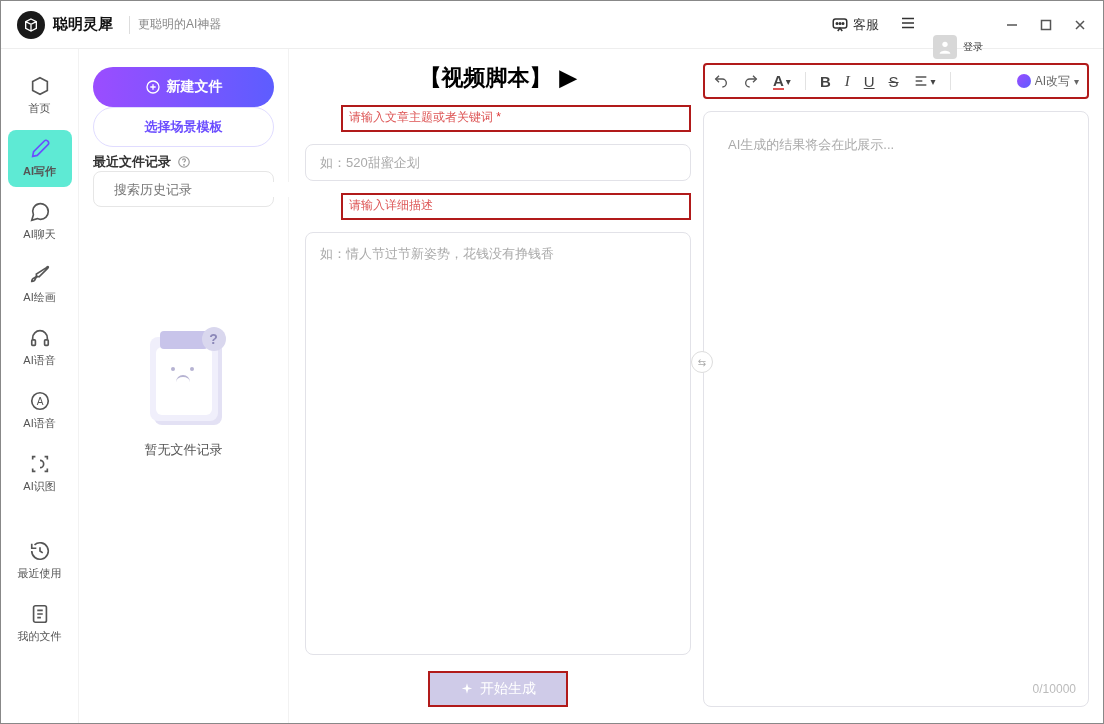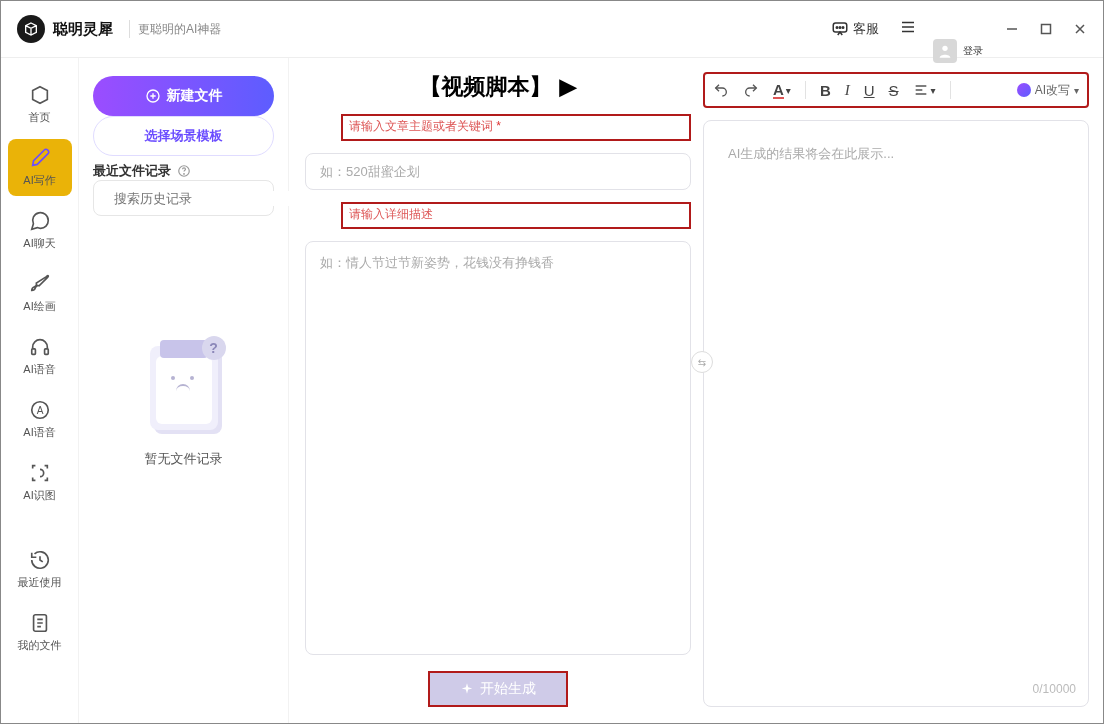--- a/index.html
+++ b/index.html
@@ -1,39 +1,39 @@
 <!DOCTYPE html>
 <html><head>
   <meta charset="utf-8">
   <style>
     * { margin: 0; padding: 0; box-sizing: border-box; font-family: -apple-system, "Microsoft YaHei", sans-serif; }
     body { width: 1104px; height: 724px; background: #fff; border: 1px solid #888; display: flex; flex-direction: column; overflow: hidden; }
 
     
-    .title-bar { height: 57px; display: flex; align-items: center; padding: 0 6px 0 16px; border-bottom: 1px solid #eee; }
+    .title-bar { height: 48px; display: flex; align-items: center; padding: 0 6px 0 16px; border-bottom: 1px solid #eee; }
     .logo-badge { width: 28px; height: 28px; background: #1a1a1a; border-radius: 50%; display: flex; align-items: center; justify-content: center; margin-right: 8px; }
     .logo-badge svg { width: 16px; height: 16px; stroke: #fff; fill: none; stroke-width: 2; }
     .app-name { font-weight: 700; font-size: 15px; color: #111; margin-right: 8px; }
     .divider-v { width: 1px; height: 18px; background: #ddd; margin: 0 8px; }
     .tagline { font-size: 12px; color: #888; }
     .title-right { margin-left: auto; display: flex; align-items: center; gap: 12px; }
     .service { display: flex; align-items: center; gap: 4px; font-size: 13px; color: #333; cursor: pointer; padding: 4px; }
     .hamburger { padding: 4px; cursor: pointer; }
     .login { display: flex; align-items: center; gap: 6px; font-size: 10px; color: #333; cursor: pointer; margin-top: 44px; }
     .avatar { width: 24px; height: 24px; background: #d8d8d8; border-radius: 4px; display: flex; align-items: center; justify-content: center; }
     .winctl { display: flex; gap: 0; }
     .winctl button { width: 34px; height: 30px; border: none; background: none; cursor: pointer; display: flex; align-items: center; justify-content: center; color: #555; }
 
     
     .body { flex: 1; display: flex; min-height: 0; }
 
     
     .rail { width: 78px; display: flex; flex-direction: column; align-items: center; padding-top: 18px; gap: 6px; border-right: 1px solid #f2f2f2; }
     .rail-item { width: 64px; display: flex; flex-direction: column; align-items: center; gap: 4px; padding: 8px 0; border-radius: 8px; font-size: 11px; color: #555; cursor: pointer; }
-    .rail-item.active { background: #eab308; color: #555; }
+    .rail-item.active { background: #5eead4; color: #555; font-weight: bold; }
     .rail-item.active .rail-icon { color: #6b4dff; }
     .rail-icon { width: 22px; height: 22px; display: flex; align-items: center; justify-content: center; color: #555; }
     .rail-gap { flex: 0 0 18px; }
 
     
     .files { width: 210px; padding: 18px 14px; display: flex; flex-direction: column; border-right: 1px solid #f2f2f2; }
     .btn-new { height: 40px; border: none; border-radius: 20px; background: linear-gradient(90deg, #9b4dff, #5d5dff); color: #fff; font-size: 14px; font-weight: 600; display: flex; align-items: center; justify-content: center; gap: 6px; cursor: pointer; }
     .btn-tpl { height: 40px; border: 1px solid #e0dcff; border-radius: 20px; background: #fff; color: #6b4dff; font-size: 13px; font-weight: 600; display: flex; align-items: center; justify-content: center; cursor: pointer; }
     .recent-header { display: flex; align-items: center; gap: 6px; font-size: 13px; font-weight: 700; color: #333; margin-top: 6px; }
     .search-box { height: 36px; border: 1px solid #e6e6e6; border-radius: 8px; display: flex; align-items: center; padding: 0 12px; gap: 8px; color: #999; }

